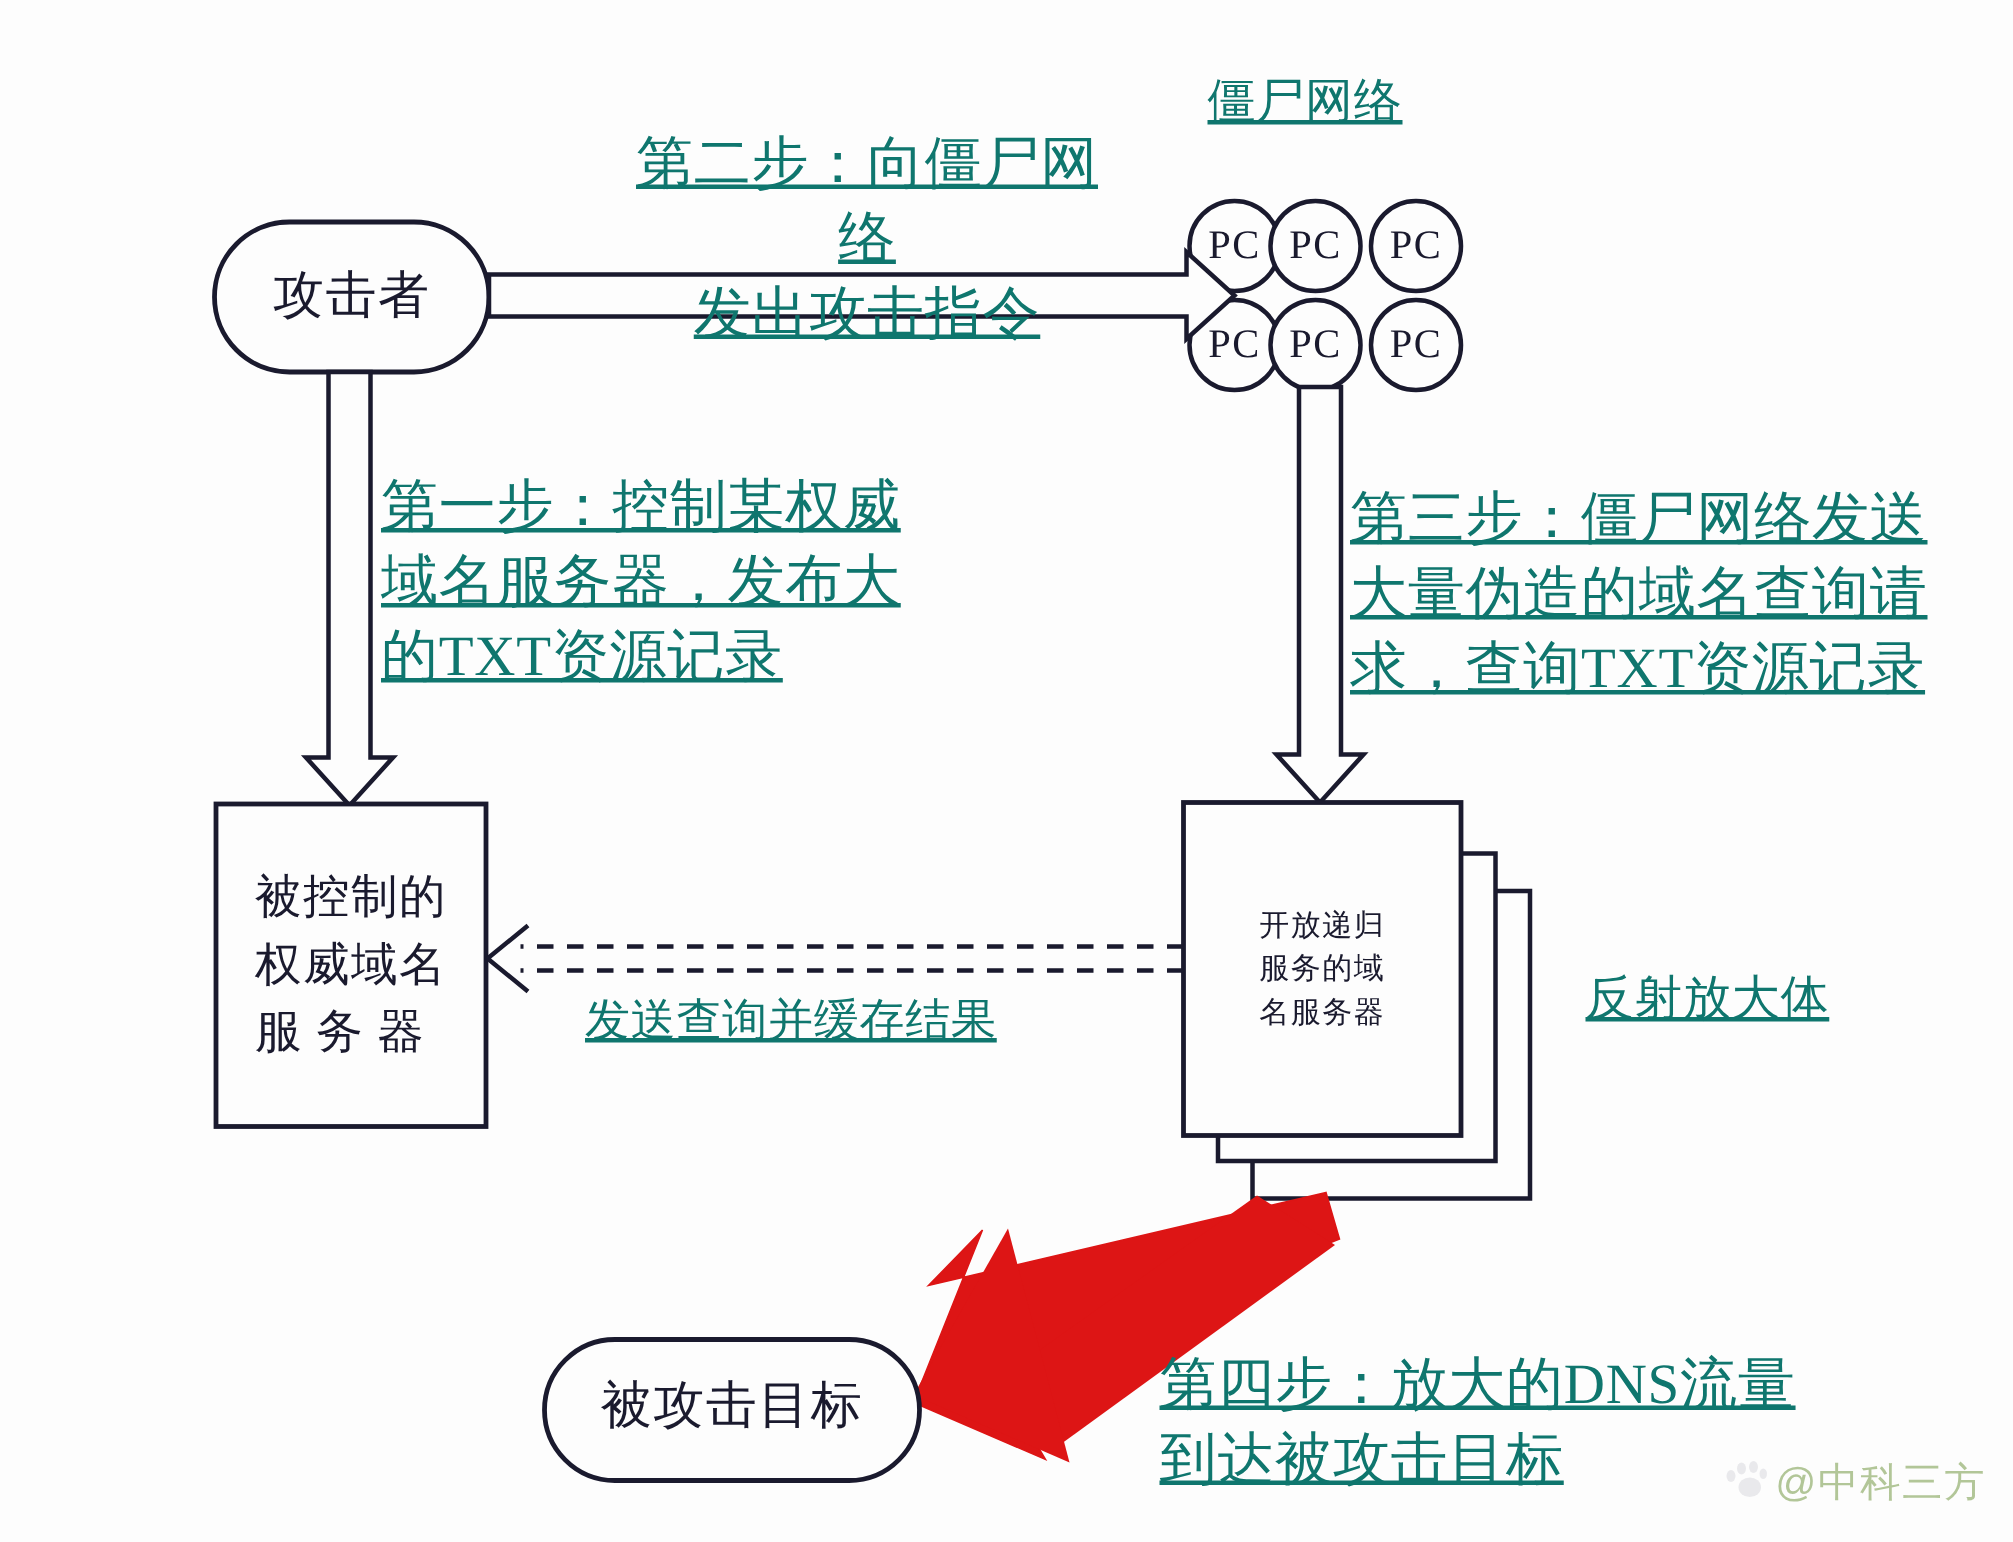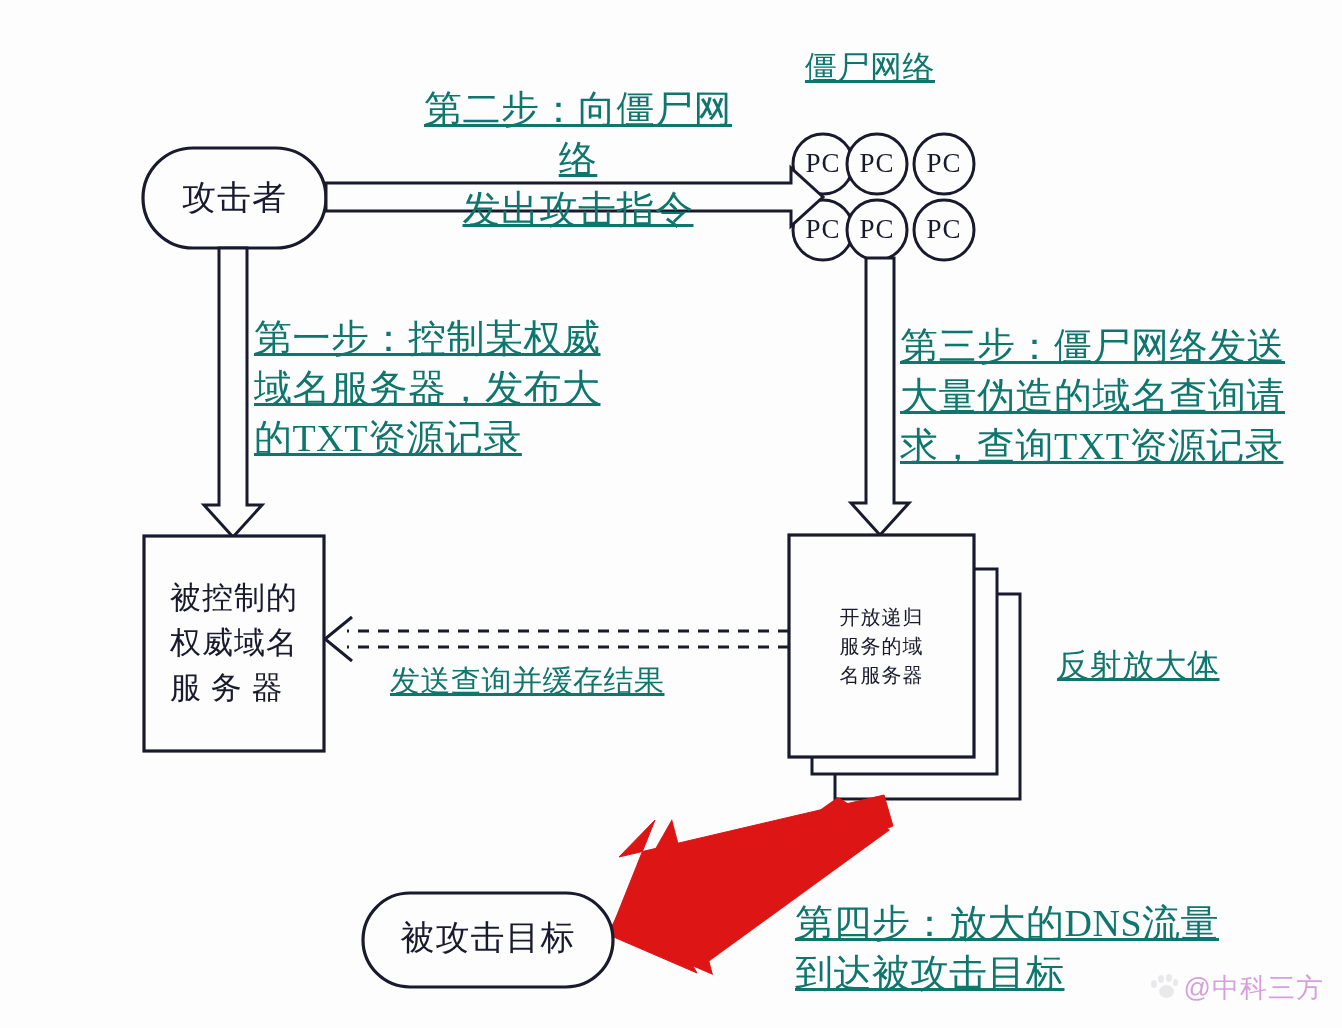--- a/index.html
+++ b/index.html
@@ -56,21 +56,21 @@
     position: absolute;
     right: 18px;
     bottom: 22px;
     display: flex;
     align-items: center;
     gap: 6px;
     opacity: 0.42;
   }
   #watermark .wm-text {
     font-size: 27px;
-    color: #a21caf;
+    color: #4d7c0f;
     font-family: "Liberation Sans", sans-serif;
     letter-spacing: 1px;
   }
   .paw {
     position: relative;
     width: 28px;
     height: 28px;
   }
   .paw span {
     position: absolute;
@@ -147,21 +147,21 @@
   <div class="node-text center-text" style="left:789px; top:535px; width:185px; height:222px; font-size:20px;">开放递归
 服务的域
 名服务器</div>
 
   <div class="lbl" style="left:390px; top:661px; font-size:30px;">发送查询并缓存结果</div>
 
   <div class="lbl" style="left:1057px; top:644px; font-size:32px;">反射放大体</div>
 
   <div class="node-text center-text" style="left:363px; top:893px; width:250px; height:90px; font-size:34px;">被攻击目标</div>
 
-  <div class="lbl step-text" style="left:795px; top:898px;">第四步：放大的DNS流量
+  <div class="lbl step-text" style="left:773px; top:898px;">第四步：放大的DNS流量
    到达被攻击目标</div>
 
   <div id="watermark">
     <span class="paw">
       <span style="left:9px; top:11px; width:15px; height:13px;"></span>
       <span style="left:1px; top:6px; width:6px; height:8px;"></span>
       <span style="left:8px; top:1px; width:6px; height:8px;"></span>
       <span style="left:16px; top:0px; width:6px; height:8px;"></span>
       <span style="left:23px; top:5px; width:5px; height:7px;"></span>
     </span>

